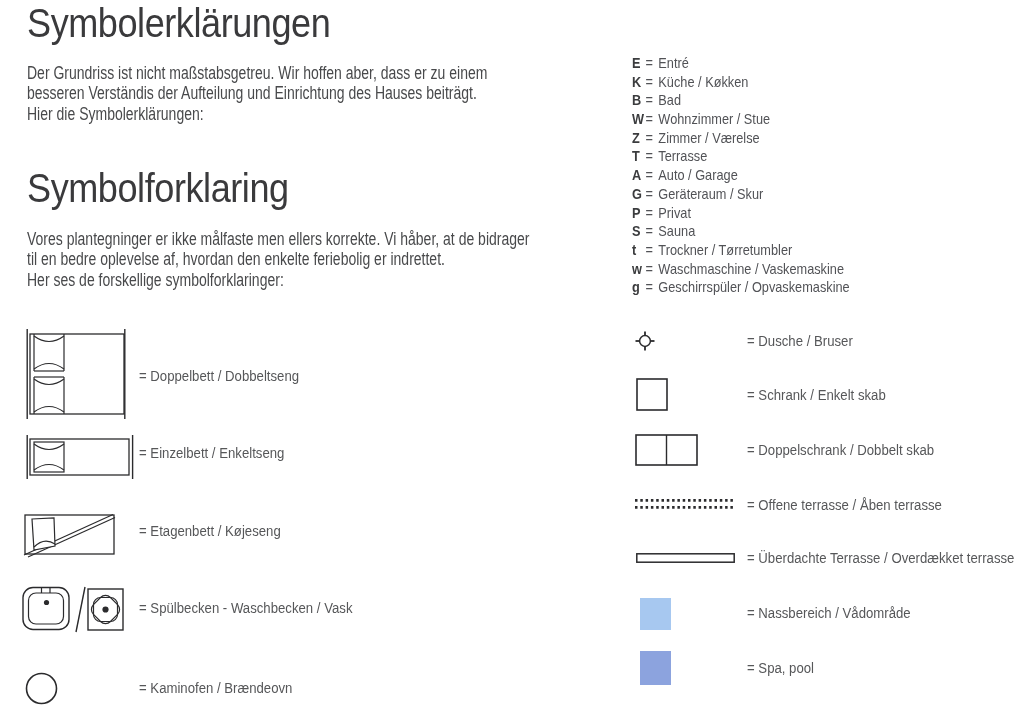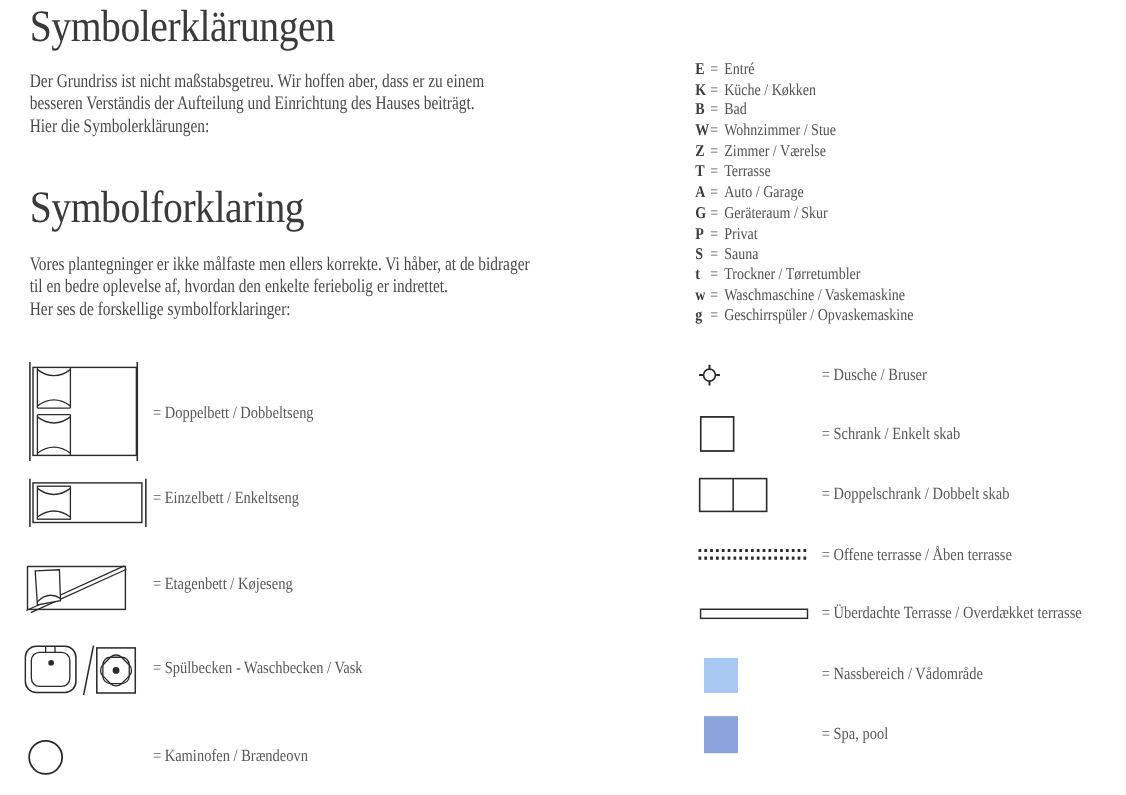--- a/index.html
+++ b/index.html
@@ -1,18 +1,18 @@
 <!DOCTYPE html>
 <html><head>
 <meta charset="utf-8">
 <style>
   html,body { margin:0; padding:0; background:#fff; }
   .page {
     position:relative; width:1024px; height:723px; background:#ffffff;
-    font-family:Liberation Serif, serif; overflow:hidden;
+    font-family:Liberation Sans, sans-serif; overflow:hidden;
   }
   .h1 {
     position:absolute; font-size:41px; line-height:44px; font-weight:500;
     color:#3a3a3c; letter-spacing:-0.5px; white-space:nowrap;
     transform:scaleX(0.88); transform-origin:0 0;
   }
   .para {
     position:absolute; font-size:17.5px; line-height:20.4px; color:#48494b;
     white-space:nowrap; transform:scaleX(0.80); transform-origin:0 0;
   }

